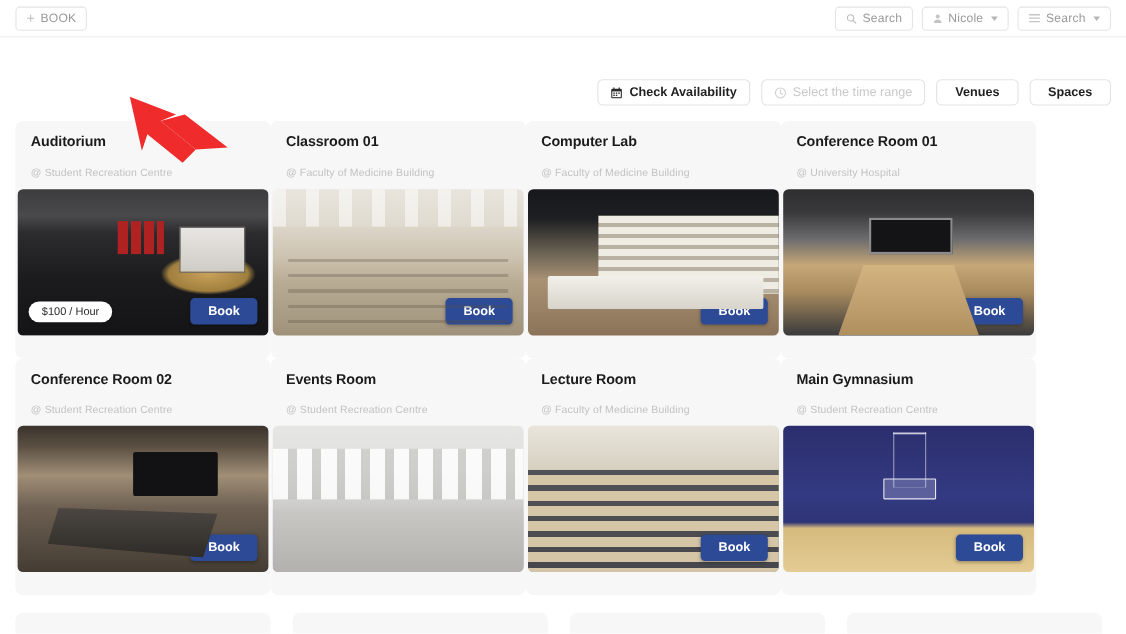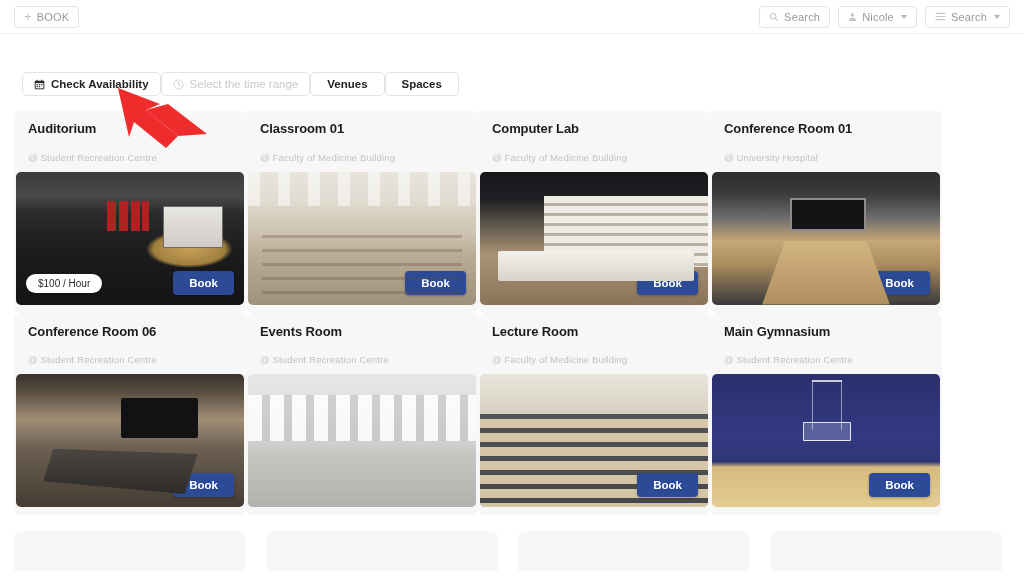--- a/index.html
+++ b/index.html
@@ -50,23 +50,24 @@
     border-right: 3.5px solid transparent;
     border-top: 4px solid #b5b5b5;
     margin-left: 2px;
   }
   .plus-ic { font-size: 13px; line-height: 1; color: #c4c4c4; font-weight: 400; }
 
   
   .toolbar {
     display: flex;
     align-items: center;
-    gap: 0;
-    padding: 10px 14px 0 22px;
+    gap: 10px;
+    padding: 10px 14px 0 6px;
     margin-top: 28px;
+    justify-content: flex-end;
   }
   .filter-btn {
     display: inline-flex;
     align-items: center;
     gap: 6px;
     height: 24px;
     padding: 0 11px;
     border: 1px solid #e3e3e3;
     border-radius: 5px;
     background: #fff;
@@ -102,21 +103,21 @@
   }
   .card-sub {
     margin-top: 15px;
     font-size: 9.5px;
     color: #c2c2c2;
     letter-spacing: .15px;
   }
   .card-media {
     position: relative;
     height: 133px;
-    margin: 0 2px 8px 2px;
+    margin: 0 2px 21px 2px;
     border-radius: 5px;
     overflow: hidden;
   }
   .price-pill {
     position: absolute;
     left: 10px; bottom: 12px;
     background: #ffffff;
     border-radius: 12px;
     padding: 4px 12px;
     font-size: 10px;
@@ -412,21 +413,21 @@
       <div class="card-head">
         <div class="card-title">Conference Room 01</div>
         <div class="card-sub">@ University Hospital</div>
       </div>
       <div class="card-media img-conf1">
         <button class="book-btn">Book</button>
       </div>
     </div>
     <div class="card">
       <div class="card-head">
-        <div class="card-title">Conference Room 06</div>
+        <div class="card-title">Conference Room 02</div>
         <div class="card-sub">@ Student Recreation Centre</div>
       </div>
       <div class="card-media img-conf2">
         <button class="book-btn">Book</button>
       </div>
     </div>
     <div class="card">
       <div class="card-head">
         <div class="card-title">Events Room</div>
         <div class="card-sub">@ Student Recreation Centre</div>

